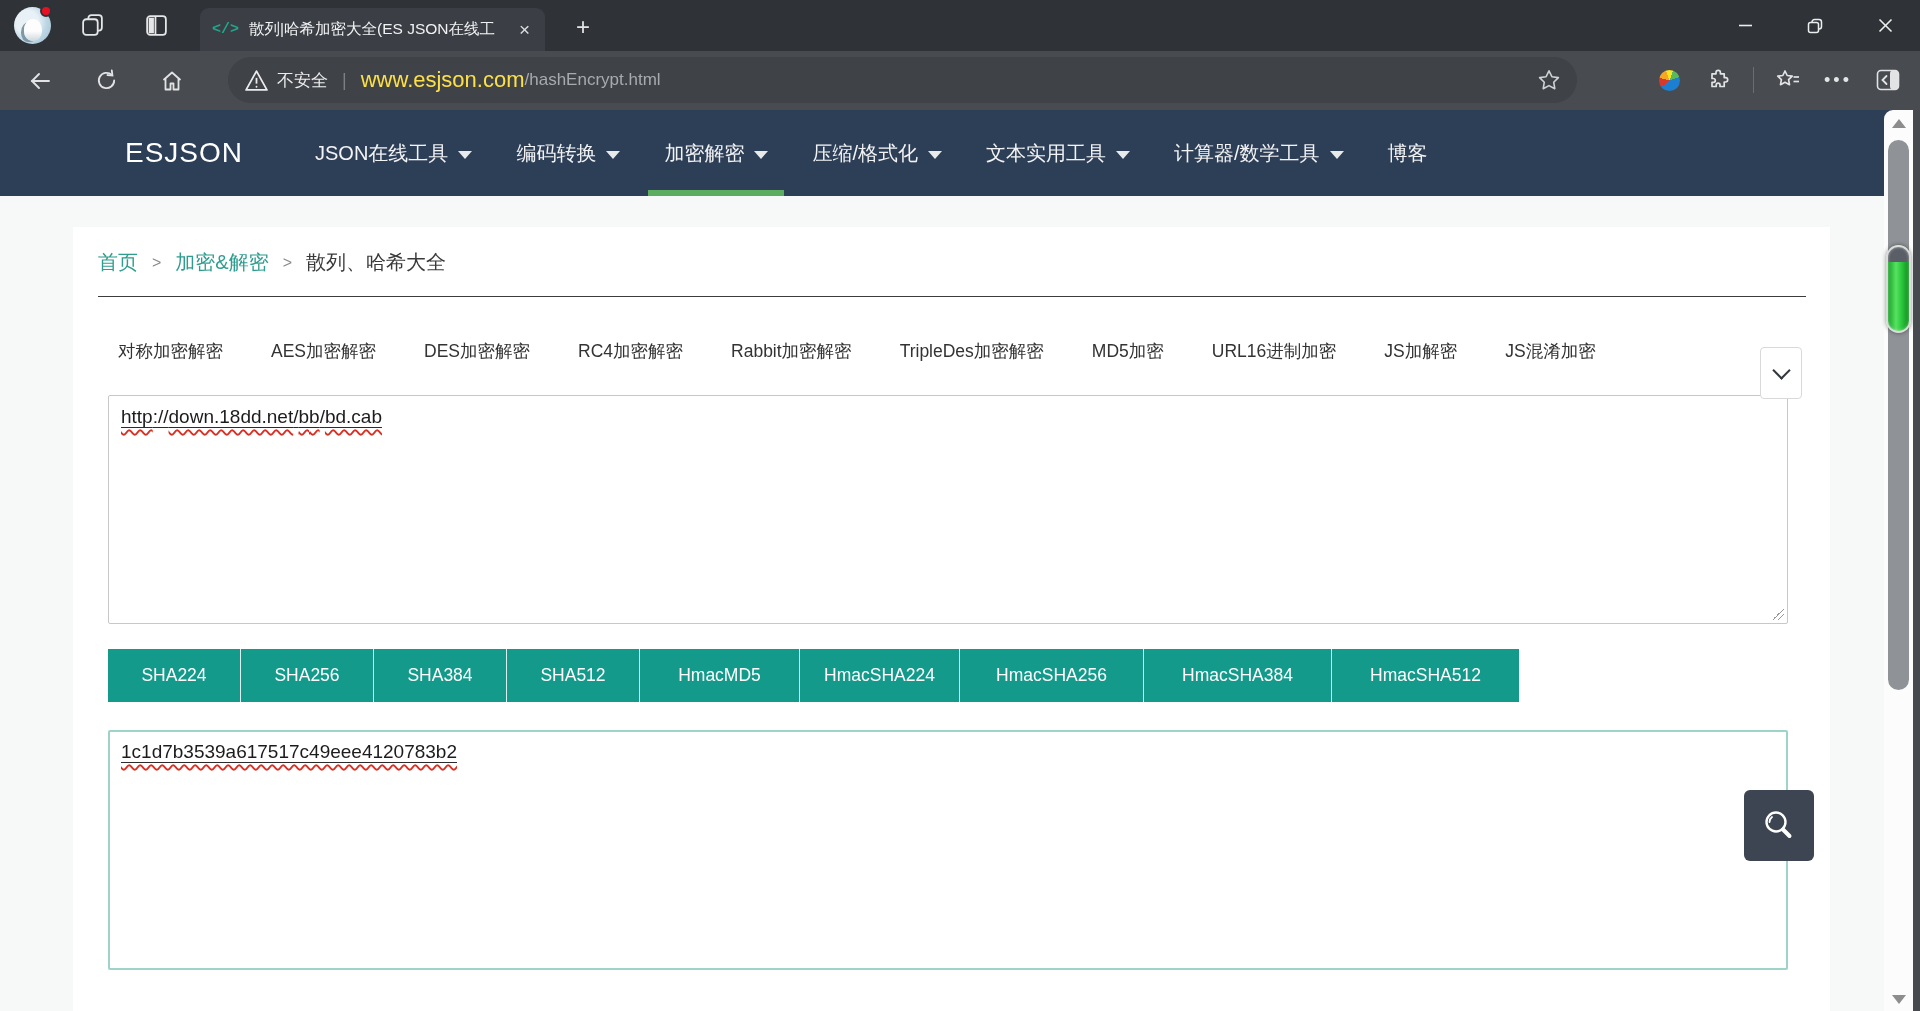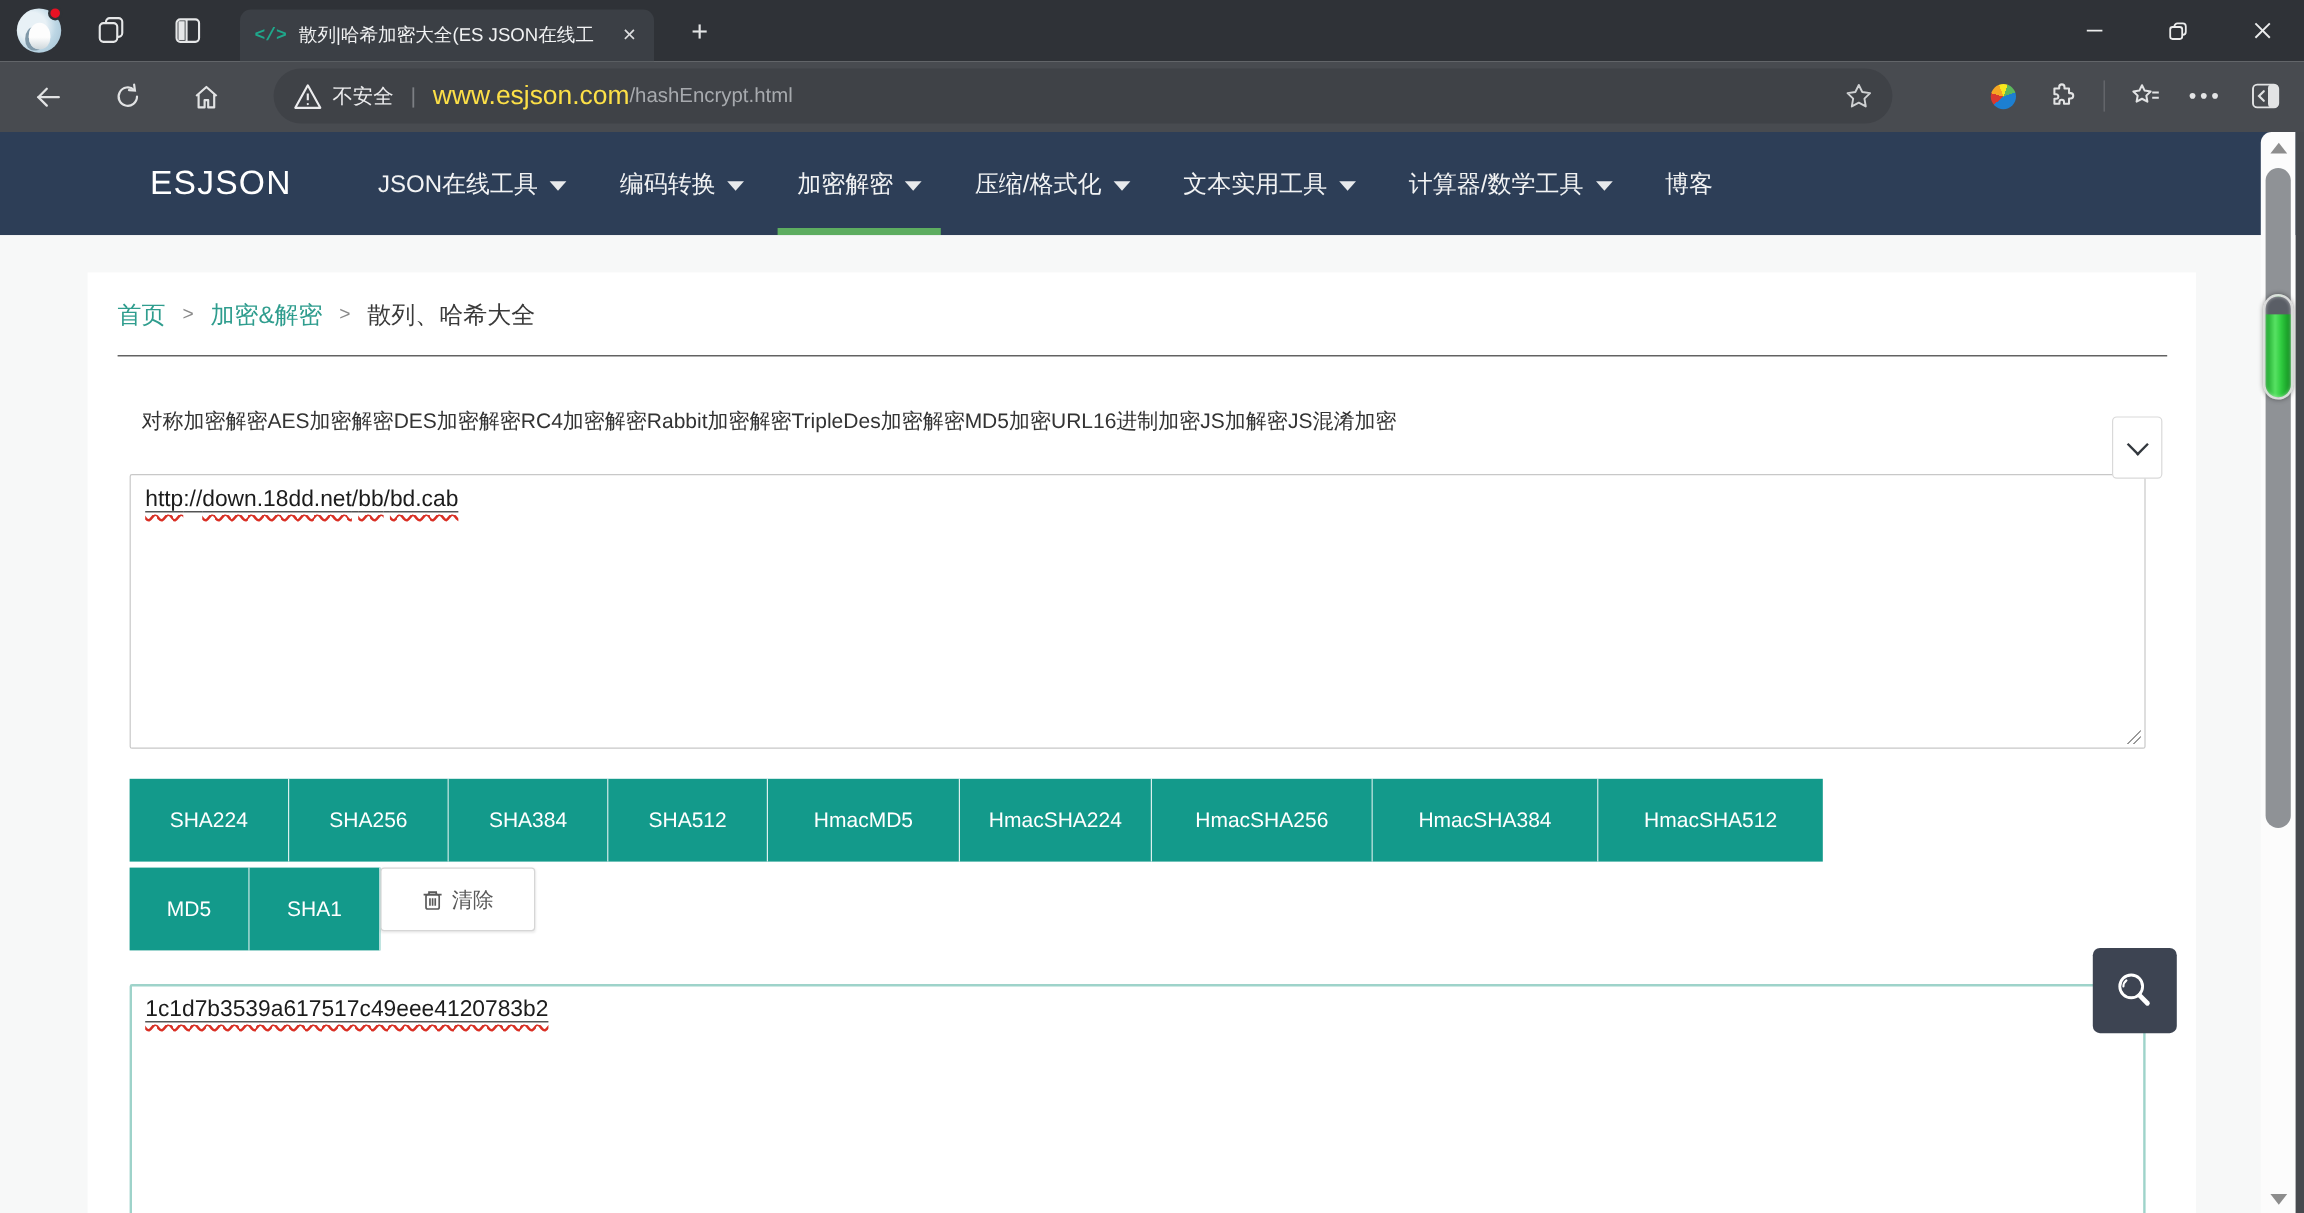--- a/index.html
+++ b/index.html
@@ -55,38 +55,38 @@
   
   .page { position:absolute; left:0; top:196px; width:1920px; height:815px; background:#f7f8f8; }
   .card { position:absolute; left:73px; top:31px; width:1757px; height:784px; background:#ffffff; }
 
   .breadcrumb { display:flex; align-items:center; gap:14px; margin:22px 0 0 25px; font-size:20px; color:#3a3a3a; }
   .crumb-link { color:#2f9d8e; cursor:pointer; }
   .crumb-sep { color:#8a8a8a; font-size:16px; }
   .crumb-divider { margin:20px 0 0 25px; width:1708px; border-bottom:1px solid #3c3c3c; }
 
   .subtabs-wrap { position:relative; margin:28px 0 0 45px; height:52px; width:1686px; overflow:hidden; }
-  .subtabs { display:flex; align-items:center; height:52px; white-space:nowrap; }
+  .subtabs { display:flex; gap:48px; align-items:center; height:52px; white-space:nowrap; }
   .subtab { font-size:17.5px; color:#333333; cursor:pointer; flex:none; }
   .subtab-expander { position:absolute; right:28px; top:120px; width:42px; height:52px; background:#ffffff;
      border:1px solid #d9d9d9; border-radius:4px; display:flex; align-items:center; justify-content:center; z-index:5; }
   .subtab-expander { top:120px; } 
   .chev { width:13px; height:13px; border-right:2.5px solid #33383e; border-bottom:2.5px solid #33383e; transform:rotate(45deg); margin-top:-6px; }
 
   .ta { position:relative; margin-left:35px; width:1680px; background:#fff; font-size:19px; color:#1c1c1c; }
   .ta-input { margin-top:18px; height:229px; border:1px solid #c8c8c8; border-radius:2px; padding:10px 12px; }
   .ta-output { margin-top:28px; height:240px; border:2px solid #9ed3ca; border-radius:2px; padding:9px 11px; }
   .resize-grip { position:absolute; right:3px; bottom:3px; width:12px; height:12px;
      background:linear-gradient(135deg, transparent 0 50%, #9a9a9a 50% 57%, transparent 57% 72%, #9a9a9a 72% 79%, transparent 79%); }
   .solidline { text-decoration:underline; text-decoration-color:#2b2b2b; text-decoration-thickness:1px; text-underline-offset:4px; }
   .sq { text-decoration:underline wavy #d93025; text-decoration-thickness:1.5px; text-underline-offset:6px; }
 
   .hash-rows { margin-left:35px; margin-top:25px; }
   .hash-row { display:flex; margin-bottom:5px; }
-  .hash-btn { height:69px; background:#139a8b; color:#ffffff; font-size:17.5px; display:flex; align-items:center; justify-content:center;
+  .hash-btn { height:53px; background:#139a8b; color:#ffffff; font-size:17.5px; display:flex; align-items:center; justify-content:center;
               border:none; border-right:1px solid rgba(255,255,255,.85); cursor:pointer; flex:none; font-family:"Liberation Sans",sans-serif; }
   .hash-row .hash-btn:last-child { border-right:none; }
   .r1 .hash-btn:nth-child(-n+4){ width:133px; }
   .r1 .hash-btn:nth-child(5),.r1 .hash-btn:nth-child(6){ width:160px; }
   .r1 .hash-btn:nth-child(7){ width:184px; }
   .r1 .hash-btn:nth-child(8){ width:188px; }
   .r1 .hash-btn:nth-child(9){ width:187px; }
   .r1 .hash-btn:nth-child(10){ width:194px; }
   .r2 .hash-btn:nth-child(1){ width:100px; }
   .r2 .hash-btn:nth-child(2){ width:109px; }
@@ -296,35 +296,20 @@
             <button class="hash-btn">SHA224</button>
             <button class="hash-btn">SHA256</button>
             <button class="hash-btn">SHA384</button>
             <button class="hash-btn">SHA512</button>
             <button class="hash-btn">HmacMD5</button>
             <button class="hash-btn">HmacSHA224</button>
             <button class="hash-btn">HmacSHA256</button>
             <button class="hash-btn">HmacSHA384</button>
             <button class="hash-btn">HmacSHA512</button>
           </div>
-        <div class="hash-row r2">
-            <button class="hash-btn">MD5</button>
-            <button class="hash-btn">SHA1</button>
-            <button class="clear-btn">
-              <svg width="17" height="18" viewBox="0 0 17 18" fill="none" stroke="#5a5a5a" stroke-width="1.4">
-                <path d="M1 4.5 h15"></path>
-                <path d="M5.5 4.5 V2.5 h6 v2"></path>
-                <rect x="3" y="4.5" width="11" height="12" rx="1.5"></rect>
-                <line x1="6.3" y1="7.5" x2="6.3" y2="13.8"></line>
-                <line x1="8.5" y1="7.5" x2="8.5" y2="13.8"></line>
-                <line x1="10.7" y1="7.5" x2="10.7" y2="13.8"></line>
-              </svg>
-              <span>清除</span>
-            </button>
-          </div>
       </div>
 
       <div class="ta ta-output">
         <span class="solidline"><span class="sq" id="output-text">1c1d7b3539a617517c49eee4120783b2</span></span>
       </div>
 
       <div class="magnify-btn">
         <svg width="40" height="40" viewBox="0 0 40 40" fill="none" stroke="#ffffff">
           <circle cx="17" cy="16" r="9.5" stroke-width="2.4"></circle>
           <path d="M10.5 16 a6.5 6.5 0 0 1 2.5-5" stroke-width="1.8" stroke-linecap="round"></path>

